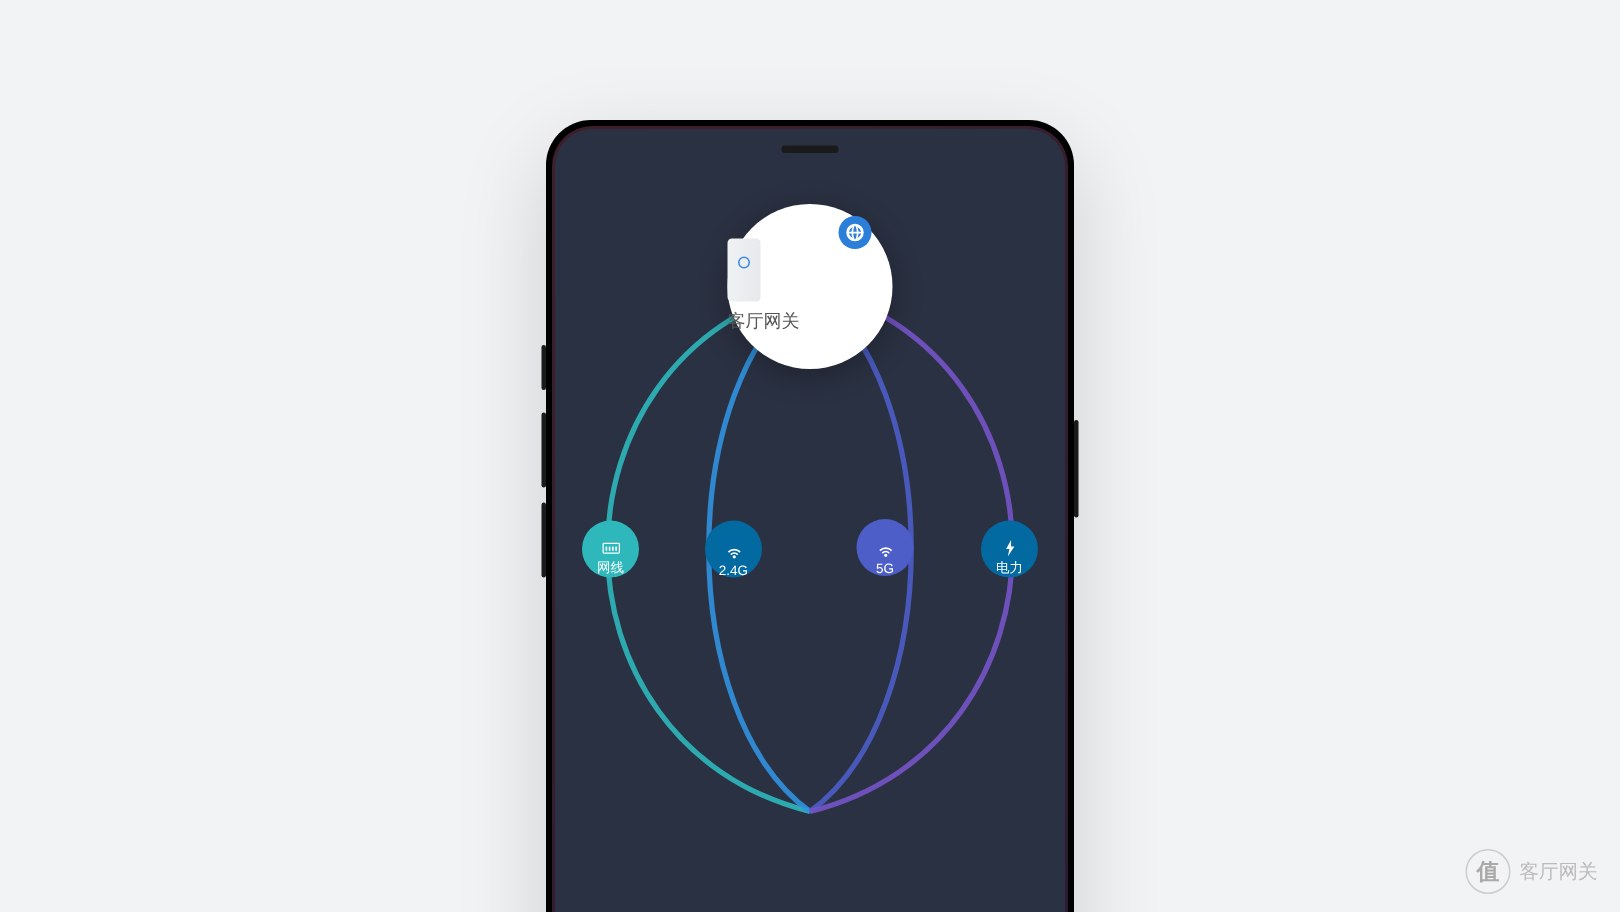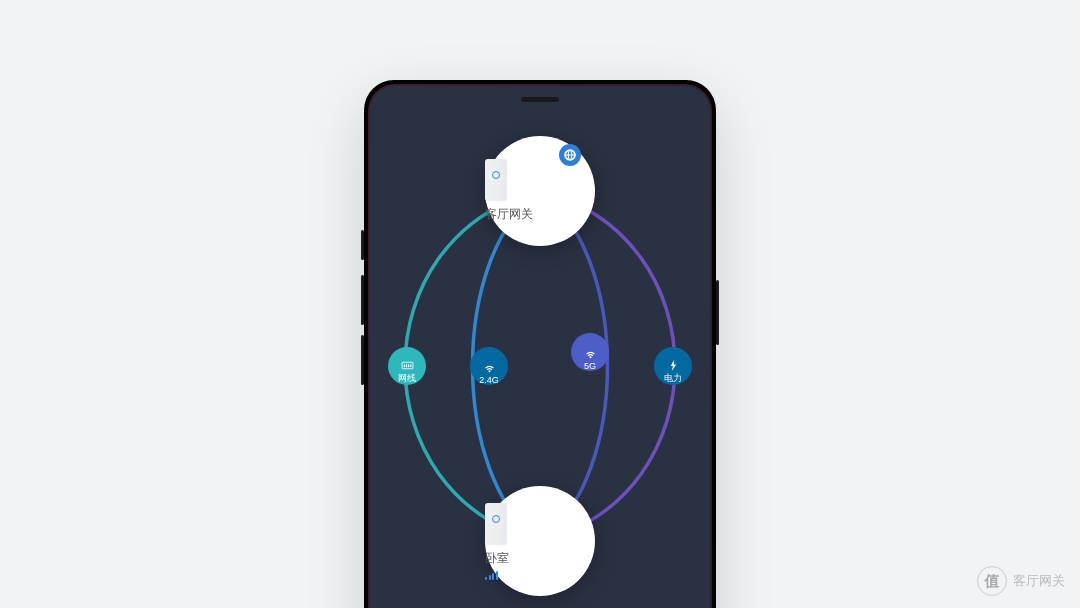--- a/index.html
+++ b/index.html
@@ -26,21 +26,21 @@
 .signal{margin-top:3px;display:flex;align-items:flex-end;gap:1.5px;height:10px}
 .signal span{width:2px;background:#3b8be6;border-radius:1px}
 .signal span:nth-child(1){height:3px}
 .signal span:nth-child(2){height:5px}
 .signal span:nth-child(3){height:7px}
 .signal span:nth-child(4){height:9px}
 .conn{position:absolute;width:38px;height:38px;border-radius:50%;display:flex;flex-direction:column;align-items:center;justify-content:flex-end;color:#fff;font-size:9px}
 .conn .icon{width:13px;height:11px;margin-bottom:1px}
 .conn-0{background:#2eb8bb;left:-2px;top:231px}
 .conn-1{background:#0369a1;left:80px;top:231px}
-.conn-2{background:#4d5ec9;left:181px;top:217px}
+.conn-2{background:#4d5ec9;left:181px;top:230px}
 .conn-3{background:#0369a1;left:264px;top:231px}
 .watermark{position:absolute;right:15px;bottom:12px;display:flex;align-items:center;gap:6px;color:#bbb;font-size:13px}
 .wm-logo{width:30px;height:30px;border:1.5px solid #ccc;border-radius:50%;display:flex;align-items:center;justify-content:center;font-size:15px;color:#aaa;font-weight:bold}
 .wifi-icon{fill:#fff}
 </style>
 </head>
 <body>
 
 <div class="phone">
   <div class="side-btn btn-l1"></div>
@@ -91,30 +91,20 @@
             </svg>
           <span>5G</span>
         </div>
         <div class="conn conn-3">
           <svg class="icon" viewBox="0 0 14 20">
               <path fill="#fff" d="M8 0L2 11h4l-2 9 8-12H8z"></path>
             </svg>
           <span>电力</span>
         </div>
 
-        <div class="node node-bottom">
-          <div class="router"></div>
-          <div class="node-label">卧室</div>
-          <div class="signal">
-              <span></span>
-              <span></span>
-              <span></span>
-              <span></span>
-            </div>
-        </div>
       </div>
 
     </div>
   </div>
 </div>
 
 <div class="watermark">
   <div class="wm-logo">值</div>
   <span>客厅网关</span>
 </div>

